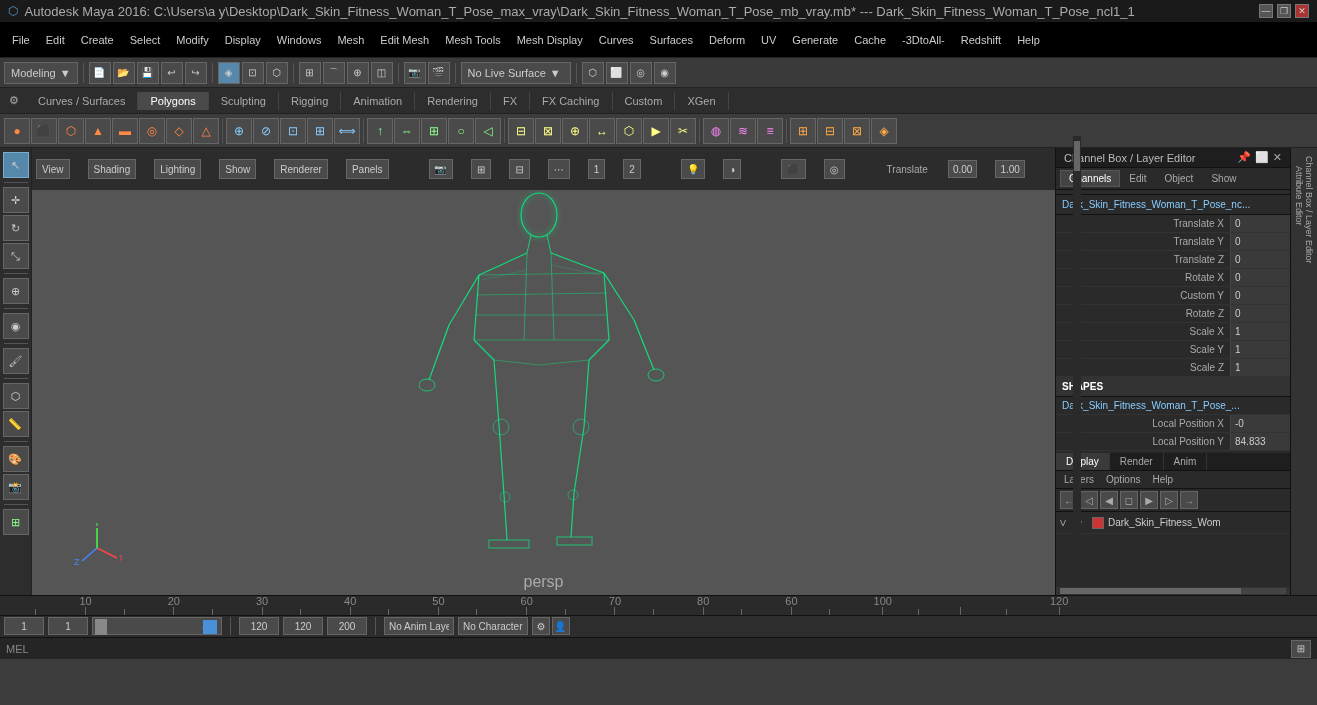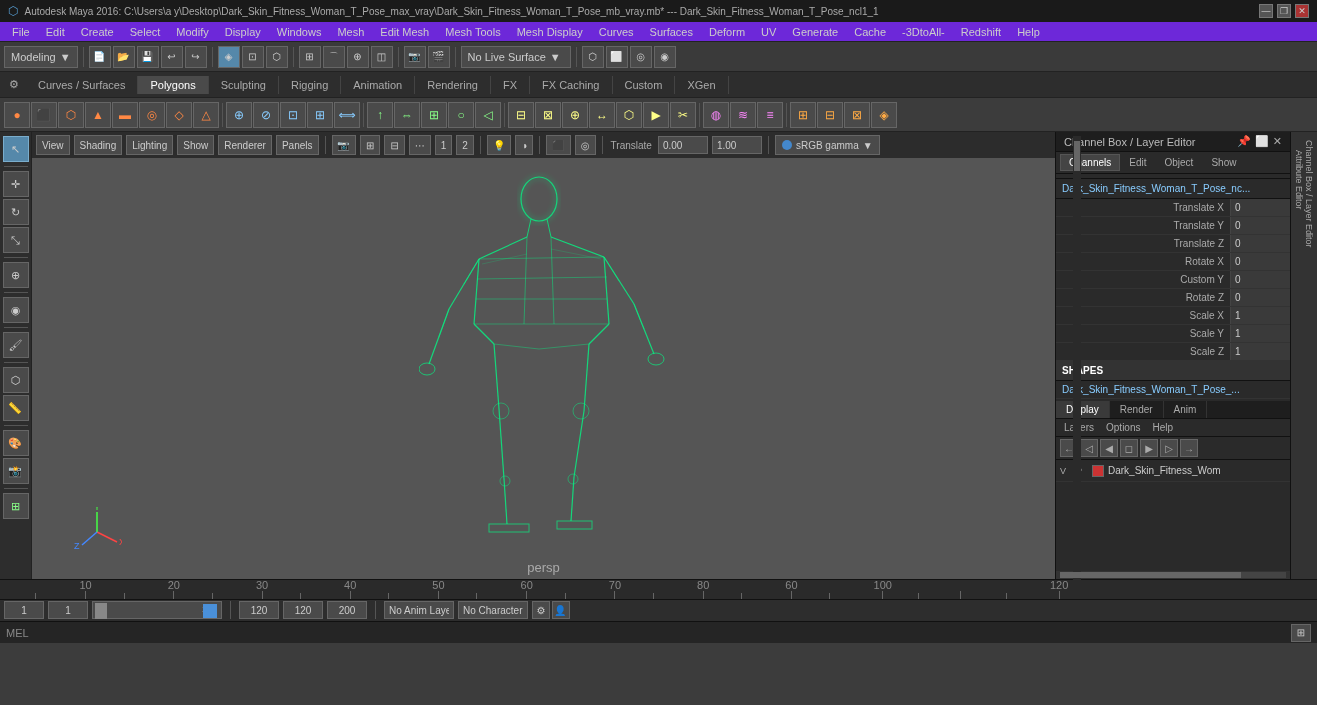--- a/index.html
+++ b/index.html
@@ -22,21 +22,21 @@
       align-items: center;
       padding: 0 8px;
       justify-content: space-between;
     }
     #title-bar .title-left {
       display: flex;
       align-items: center;
       gap: 6px;
     }
     #title-bar .title-text {
-      font-size: 10px;
+      font-size: 13px;
       color: #aaa;
     }
     #title-bar .win-controls {
       display: flex;
       gap: 4px;
     }
     #title-bar .win-btn {
       width: 14px;
       height: 14px;
       background: #555;
@@ -44,22 +44,22 @@
       cursor: pointer;
       font-size: 9px;
       display: flex;
       align-items: center;
       justify-content: center;
       color: #ccc;
     }
 
     
     #menu-bar {
-      background: #6d28d9;
-      height: 20px;
+      background: #000000;
+      height: 36px;
       display: flex;
       align-items: center;
       padding: 0 4px;
       border-bottom: 1px solid #222;
     }
     .menu-item {
       padding: 2px 8px;
       font-size: 11px;
       color: #ccc;
       cursor: pointer;
@@ -209,26 +209,26 @@
       height: 100%;
       position: relative;
     }
 
     
     #viewport-toolbar {
       position: absolute;
       top: 0;
       left: 0;
       right: 0;
-      height: 26px;
+      height: 42px;
       background: rgba(40,40,40,0.9);
       display: flex;
       align-items: center;
       padding: 0 4px;
-      gap: 4px;
+      gap: 18px;
       z-index: 10;
     }
     .vp-btn {
       padding: 1px 5px;
       background: #4a4a4a;
       border: 1px solid #666;
       color: #ccc;
       font-size: 10px;
       cursor: pointer;
       height: 20px;
@@ -263,21 +263,21 @@
       opacity: 0.9;
     }
 
     
     #viewport-label {
       position: absolute;
       bottom: 4px;
       left: 50%;
       transform: translateX(-50%);
       color: #aaa;
-      font-size: 13px;
+      font-size: 16px;
     }
 
     
     #axis-indicator {
       position: absolute;
       bottom: 20px;
       left: 40px;
     }
 
     
@@ -936,20 +936,28 @@
         </div>
         <div class="channel-row">
           <span class="channel-name">Scale Z</span>
                    <span class="channel-value">1</span>
         </div>
       </div>
 
     <div id="shapes-header">SHAPES</div>
     <div id="shapes-name">Dark_Skin_Fitness_Woman_T_Pose_...</div>
 
+    <div class="channel-row">
+      <span class="channel-name">Local Position X</span>
+      <span class="channel-value">-0</span>
+    </div>
+    <div class="channel-row">
+      <span class="channel-name">Local Position Y</span>
+      <span class="channel-value">84.833</span>
+    </div>
 
     <div id="layer-editor">
       <div id="layer-tabs">
           <div class="layer-tab active">Display</div>
           <div class="layer-tab">Render</div>
           <div class="layer-tab">Anim</div>
         </div>
       <div id="layer-submenu">
           <div class="layer-menu-item">Layers</div>
           <div class="layer-menu-item">Options</div>

